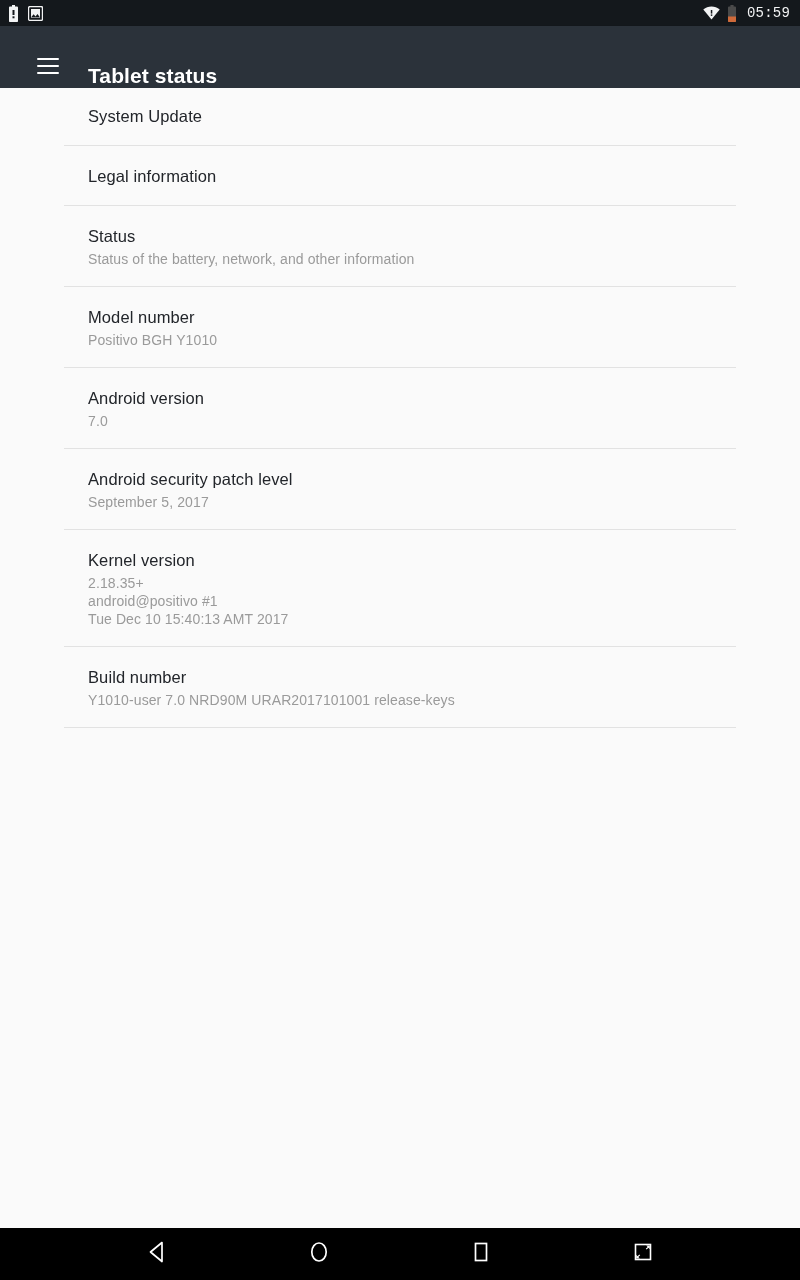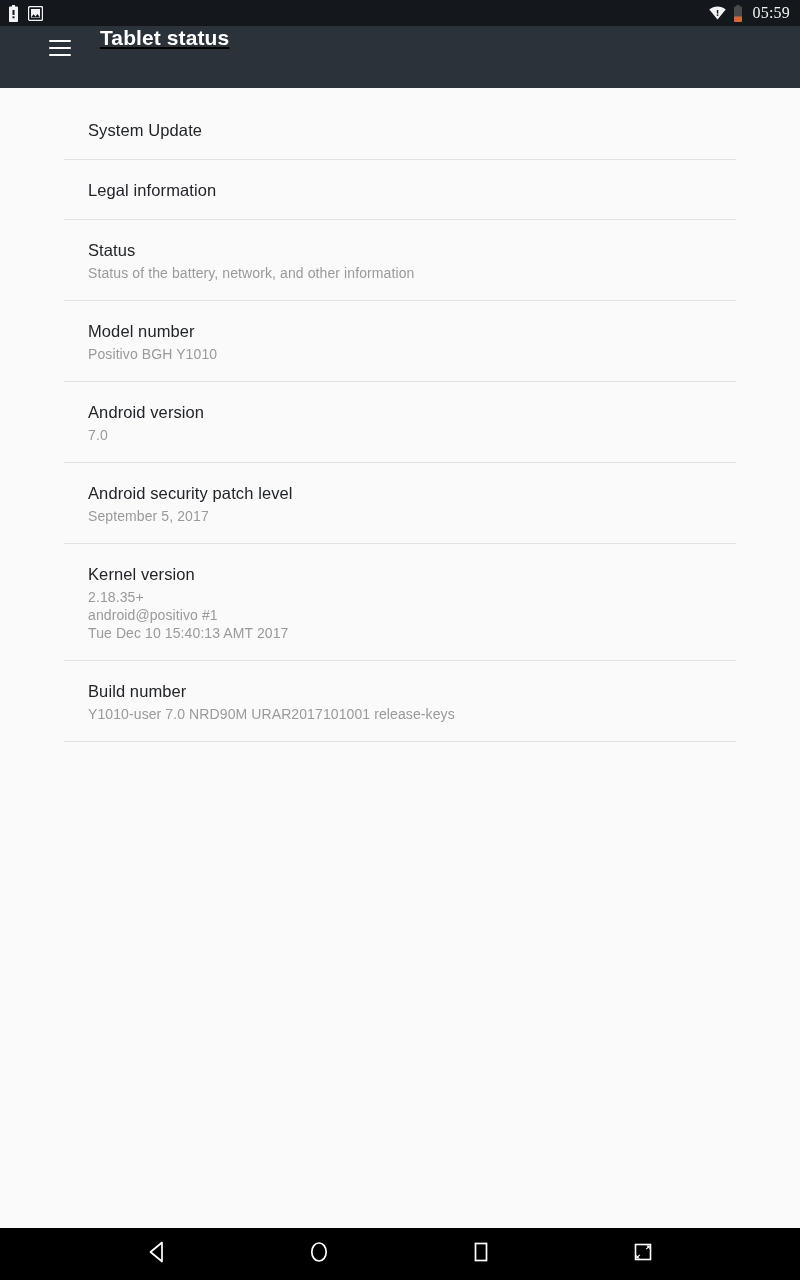--- a/index.html
+++ b/index.html
@@ -20,33 +20,32 @@
   .statusbar {
     height:26px; flex:0 0 26px;
     background:#14181c;
     display:flex; align-items:center;
     padding:0 10px 0 8px;
     color:#e8eaec;
   }
   .sb-left { display:flex; align-items:center; gap:9px; }
   .sb-right { display:flex; align-items:center; gap:7px; margin-left:auto; }
   .sb-time {
-    font-size:16px; color:#f2f3f4; letter-spacing:.2px;
-    margin-left:3px; font-family:Liberation Serif, serif;
+    font-size:14px; color:#f2f3f4; letter-spacing:.2px;
+    margin-left:3px; font-family:Liberation Mono, monospace;
   }
   .icon-sq { display:block; }
 
   
   .toolbar {
     height:62px; flex:0 0 62px;
     background:#2b323a;
-    display:flex; align-items:flex-start;
-    padding-left:38px;
+    display:flex; align-items:flex-end;
+    padding-left:26px;
     box-shadow:0 1px 2px rgba(0,0,0,.25);
-    text-decoration:underline;
   }
   .hamburger {
     width:44px; height:44px;
     display:flex; flex-direction:column; justify-content:center;
     align-items:center; gap:5px; cursor:pointer;
   }
   .hamburger i {
     display:block; width:22px; height:2px; background:#ffffff; border-radius:1px;
   }
   .toolbar-title {
@@ -65,21 +64,21 @@
   .list {
     margin:0 64px;
     padding-top:0;
   }
   .row {
     position:relative;
     padding:20px 0 18px 24px;
     border-bottom:1px solid #e2e2e2;
     cursor:pointer;
   }
-  .row:first-child { padding-top:32px; }
+  .row:first-child { padding-top:18px; }
   .row-title {
     font-size:16.5px;
     color:#22252a;
     line-height:21px;
     letter-spacing:.1px;
   }
   .row-sub {
     font-size:14px;
     color:#9a9a9a;
     line-height:18px;

